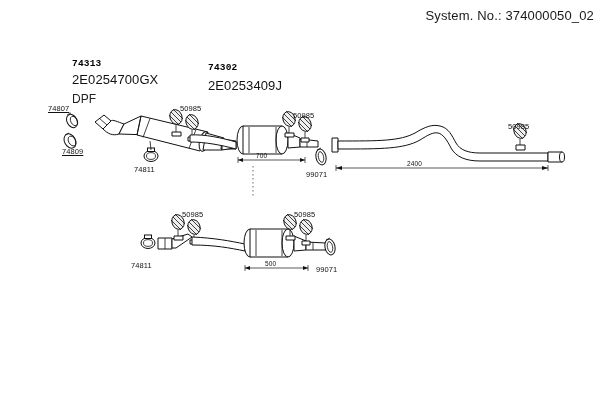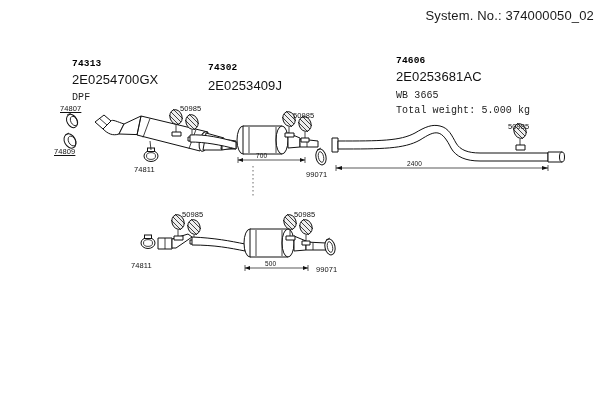--- a/index.html
+++ b/index.html
@@ -34,25 +34,24 @@
     white-space: nowrap;
     font-family: Liberation Mono, monospace;
   }
   .grp-sub {
     font-size: 13px;
     color: #111;
     letter-spacing: 0.1px;
     white-space: nowrap;
   }
   .grp-note {
-    font-size: 10px;
+    font-size: 12px;
     color: #222;
     letter-spacing: 0.1px;
     white-space: nowrap;
-    font-family: Liberation Mono, monospace;
   }
   .part-lbl {
     font-size: 7.5px;
     color: #111;
     letter-spacing: 0.1px;
     white-space: nowrap;
   }
   .dim-lbl {
     font-size: 6.5px;
     color: #111;
@@ -78,26 +77,20 @@
     <div class="grp-title">74313</div>
     <div class="grp-sub" style="margin-top:3px;">2E0254700GX</div>
     <div class="grp-note" style="margin-top:5px;">DPF</div>
   </div>
 
   <div class="abs" style="left:208px; top:62px;">
     <div class="grp-title">74302</div>
     <div class="grp-sub" style="margin-top:5px;">2E0253409J</div>
   </div>
 
-  <div class="abs" style="left:396px; top:55px;">
-    <div class="grp-title">74606</div>
-    <div class="grp-sub" style="margin-top:3px;">2E0253681AC</div>
-    <div class="grp-note" style="margin-top:6px;">WB 3665</div>
-    <div class="grp-note" style="margin-top:4px;">Total weight: 5.000 kg</div>
-  </div>
 
 
   <svg class="abs" style="left:0; top:0;" width="600" height="400">
 
     <g>
       <ellipse class="ln-f" cx="72" cy="121" rx="5" ry="7" transform="rotate(-28 72 121)"></ellipse>
       <ellipse class="ln-th" cx="74" cy="121" rx="3.2" ry="5" transform="rotate(-28 74 121)"></ellipse>
       <path class="ln-th" d="M67,115 L71,113"></path>
     </g>
     <g>
@@ -279,22 +272,22 @@
     </g>
 
     <g class="dim-ln">
       <path d="M245,268 L308,268"></path>
       <path d="M245,265 L245,271 M308,265 L308,271"></path>
       <path d="M245,268 L250,266 L250,270 Z" fill="#111" stroke="none"></path>
       <path d="M308,268 L303,266 L303,270 Z" fill="#111" stroke="none"></path>
     </g>
   </svg>
 
-  <div class="abs part-lbl" style="left:60px; top:104px;text-decoration:underline;">74807</div>
-  <div class="abs part-lbl" style="left:54px; top:147px;text-decoration:underline;">74809</div>
+  <div class="abs part-lbl" style="left:48px; top:104px;text-decoration:underline;">74807</div>
+  <div class="abs part-lbl" style="left:62px; top:147px;text-decoration:underline;">74809</div>
   <div class="abs part-lbl" style="left:134px; top:165px;">74811</div>
   <div class="abs part-lbl" style="left:180px; top:104px;">50985</div>
   <div class="abs part-lbl" style="left:293px; top:111px;">50985</div>
   <div class="abs part-lbl" style="left:306px; top:170px;">99071</div>
   <div class="abs part-lbl" style="left:508px; top:122px;">50985</div>
 
   <div class="abs dim-lbl" style="left:256px; top:152px;">700</div>
   <div class="abs dim-lbl" style="left:407px; top:160px;">2400</div>
 
   <div class="abs part-lbl" style="left:131px; top:261px;">74811</div>

